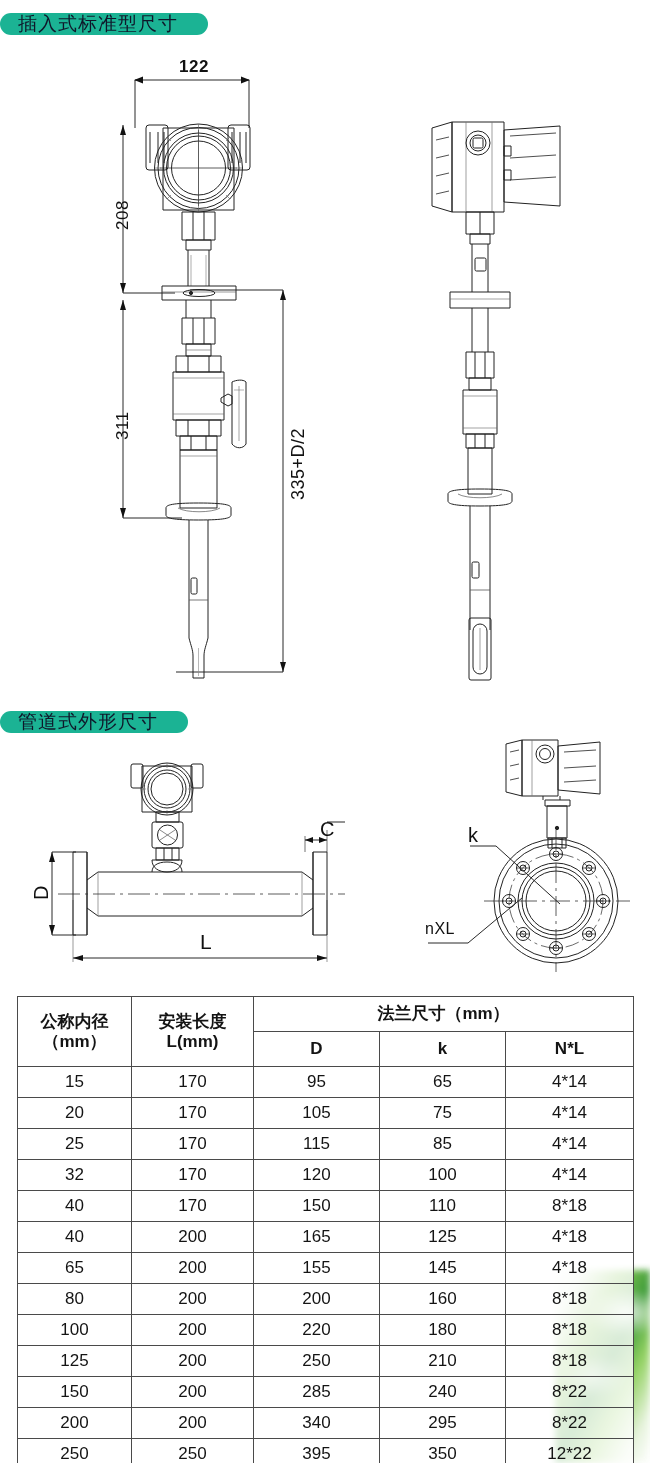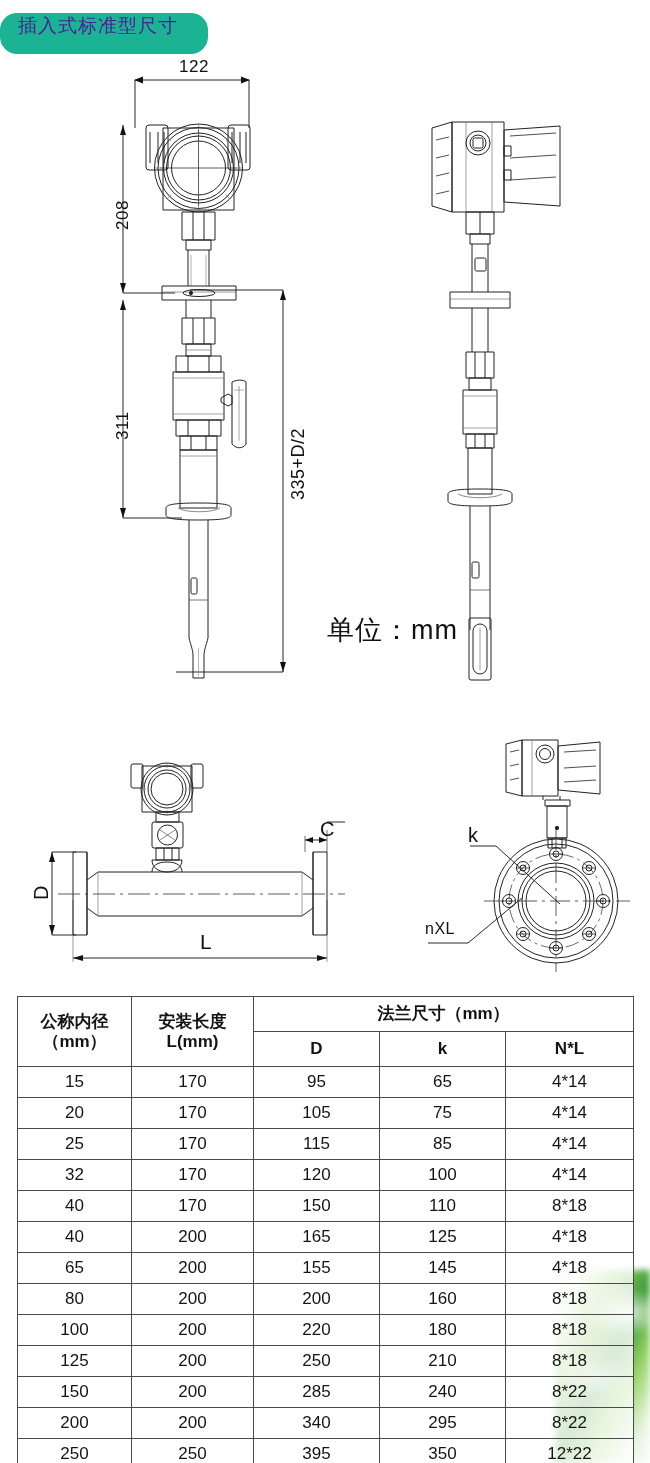--- a/index.html
+++ b/index.html
@@ -4,23 +4,23 @@
 <style>
   html,body{margin:0;padding:0;background:#ffffff;}
   body{
     width:650px;height:1463px;position:relative;overflow:hidden;
     font-family:"Liberation Sans","DejaVu Sans",sans-serif;color:#1a1a1a;
   }
   .page{position:absolute;inset:0;width:650px;height:1463px;background:#fff;}
 
   
   .pill{
-    position:absolute;height:41px;border-radius:17px;
-    background:#1bb394;color:#4c1d95;
-    display:flex;align-items:flex-start;
+    position:absolute;height:22px;border-radius:17px;
+    background:#1bb394;color:#0f172a;
+    display:flex;align-items:center;
     padding:0 30px 0 18px;
     font-size:19px;letter-spacing:1px;font-weight:400;
     white-space:nowrap;
   }
 
   
   .draw{position:absolute;left:0;top:0;width:650px;height:1463px;pointer-events:none;}
   .leaf{
     position:absolute;right:0;top:1270px;width:95px;height:193px;
     background:
@@ -57,24 +57,26 @@
 </style>
 </head>
 <body>
 
 <div class="page">
 
   <div class="pill" style="left:0;top:13px;">
     <span>插入式标准型尺寸</span>
   </div>
 
-
-  <div class="unit">单位：mm</div>
-
-  <div class="dimlbl" style="left:179px;top:57px;">122</div>
+  <div class="pill" style="left:0;top:711px;">
+    <span>管道式外形尺寸</span>
+  </div>
+
+
+  <div class="dimlbl" style="left:179px;top:57px;font-weight:bold;">122</div>
   <div class="dimlbl rot90" style="left:113px;top:230px;">208</div>
   <div class="dimlbl rot90" style="left:113px;top:440px;">311</div>
   <div class="dimlbl rot90" style="left:288px;top:500px;font-size:18px;">335+D/2</div>
 
   <div class="dimlbl rot90" style="left:30px;top:900px;font-size:20px;">D</div>
   <div class="dimlbl" style="left:200px;top:930px;font-size:21px;">L</div>
   <div class="dimlbl" style="left:320px;top:818px;font-size:20px;">C</div>
   <div class="dimlbl" style="left:468px;top:824px;font-size:20px;">k</div>
   <div class="dimlbl" style="left:425px;top:920px;font-size:16px;">nXL</div>
 

